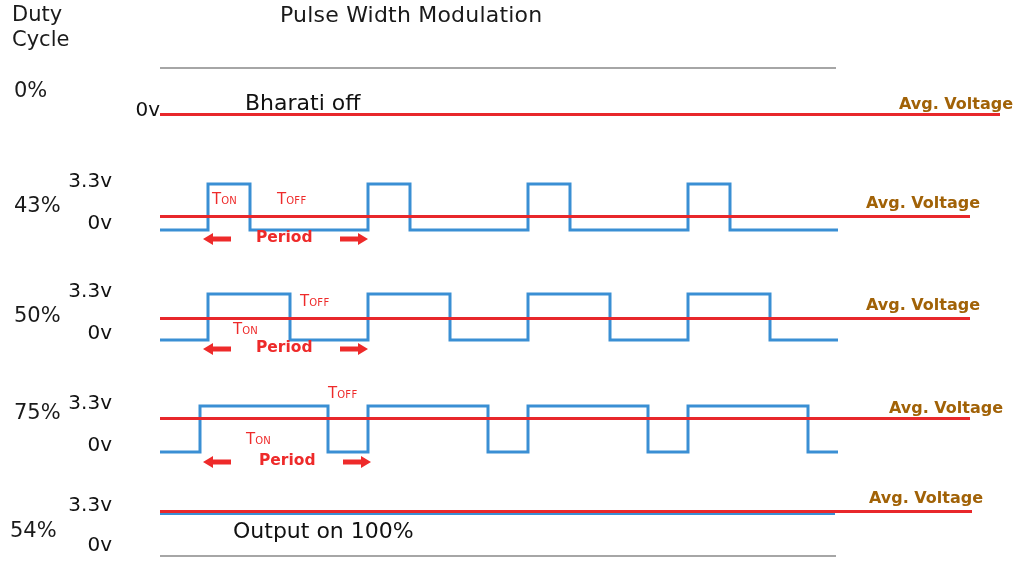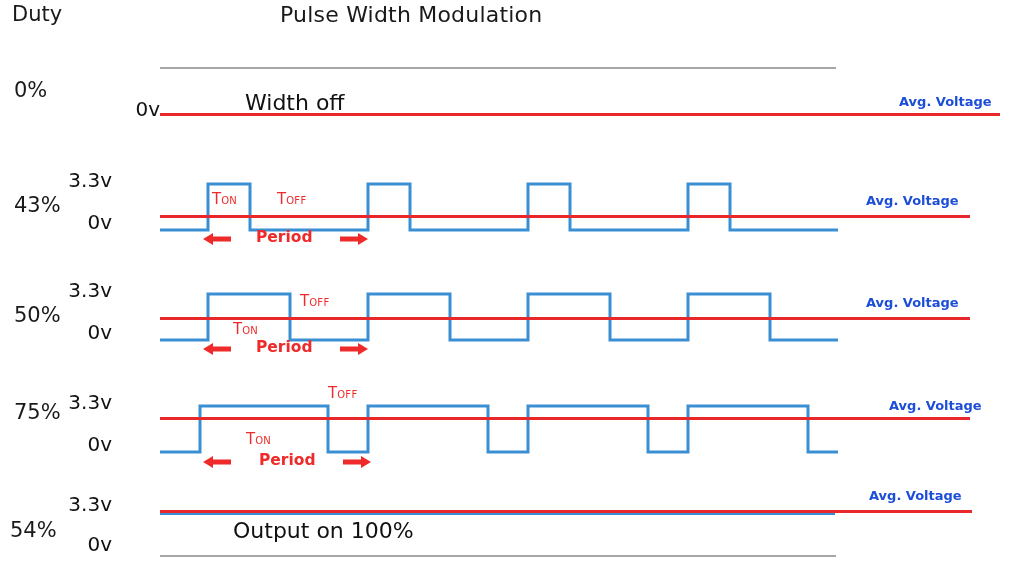--- a/index.html
+++ b/index.html
@@ -88,23 +88,23 @@
     font-size: 15px;
     white-space: nowrap;
   }
   .red-text .sub {
     font-size: 10px;
     vertical-align: baseline;
     letter-spacing: .3px;
   }
   .avg-label {
     position: absolute;
-    color: #1d4ed8;
+    color: #a16207;
     font-weight: bold;
-    font-size: 13px;
+    font-size: 16px;
     white-space: nowrap;
   }
   .period-label {
     position: absolute;
     color: #ee2a2a;
     font-weight: bold;
     font-size: 15.5px;
     white-space: nowrap;
   }
 
@@ -130,33 +130,34 @@
     white-space: nowrap;
   }
 </style>
 </head>
 <body>
 
 <div id="canvas">
 
   <div class="duty-heading">
     <div>Duty</div>
+    <div>Cycle</div>
   </div>
 
   <div class="main-title">Pulse Width Modulation</div>
 
   <div class="row" style="top:0;height:140px;">
     <div class="duty-label" style="left:14px;top:78px;">0%</div>
     <div class="axis-label" style="left:90px;top:97px;">0v</div>
 
     <div class="hline gray-line" style="left:160px;top:67px;width:676px;"></div>
 
     <div class="hline red-line" style="left:160px;top:113px;width:840px;"></div>
 
-    <div class="caption" style="left:245px;top:90px;">Width off</div>
+    <div class="caption" style="left:245px;top:90px;">Bharati off</div>
     <div class="avg-label" style="left:899px;top:94px;">Avg. Voltage</div>
   </div>
 
   <div class="row" style="top:160px;height:105px;">
     <div class="duty-label" style="left:14px;top:33px;">43%</div>
     <div class="axis-label" style="left:42px;top:8px;">3.3v</div>
     <div class="axis-label" style="left:42px;top:50px;">0v</div>
 
     <svg class="wave-svg" width="1024" height="105">
       <polyline points="160,70 208,70 208,24 250,24 250,70 368,70 368,24 410,24 410,70 528,70 528,24 570,24 570,70 688,70 688,24 730,24 730,70 838,70" fill="none" stroke="#3a8fd4" stroke-width="3"></polyline>

